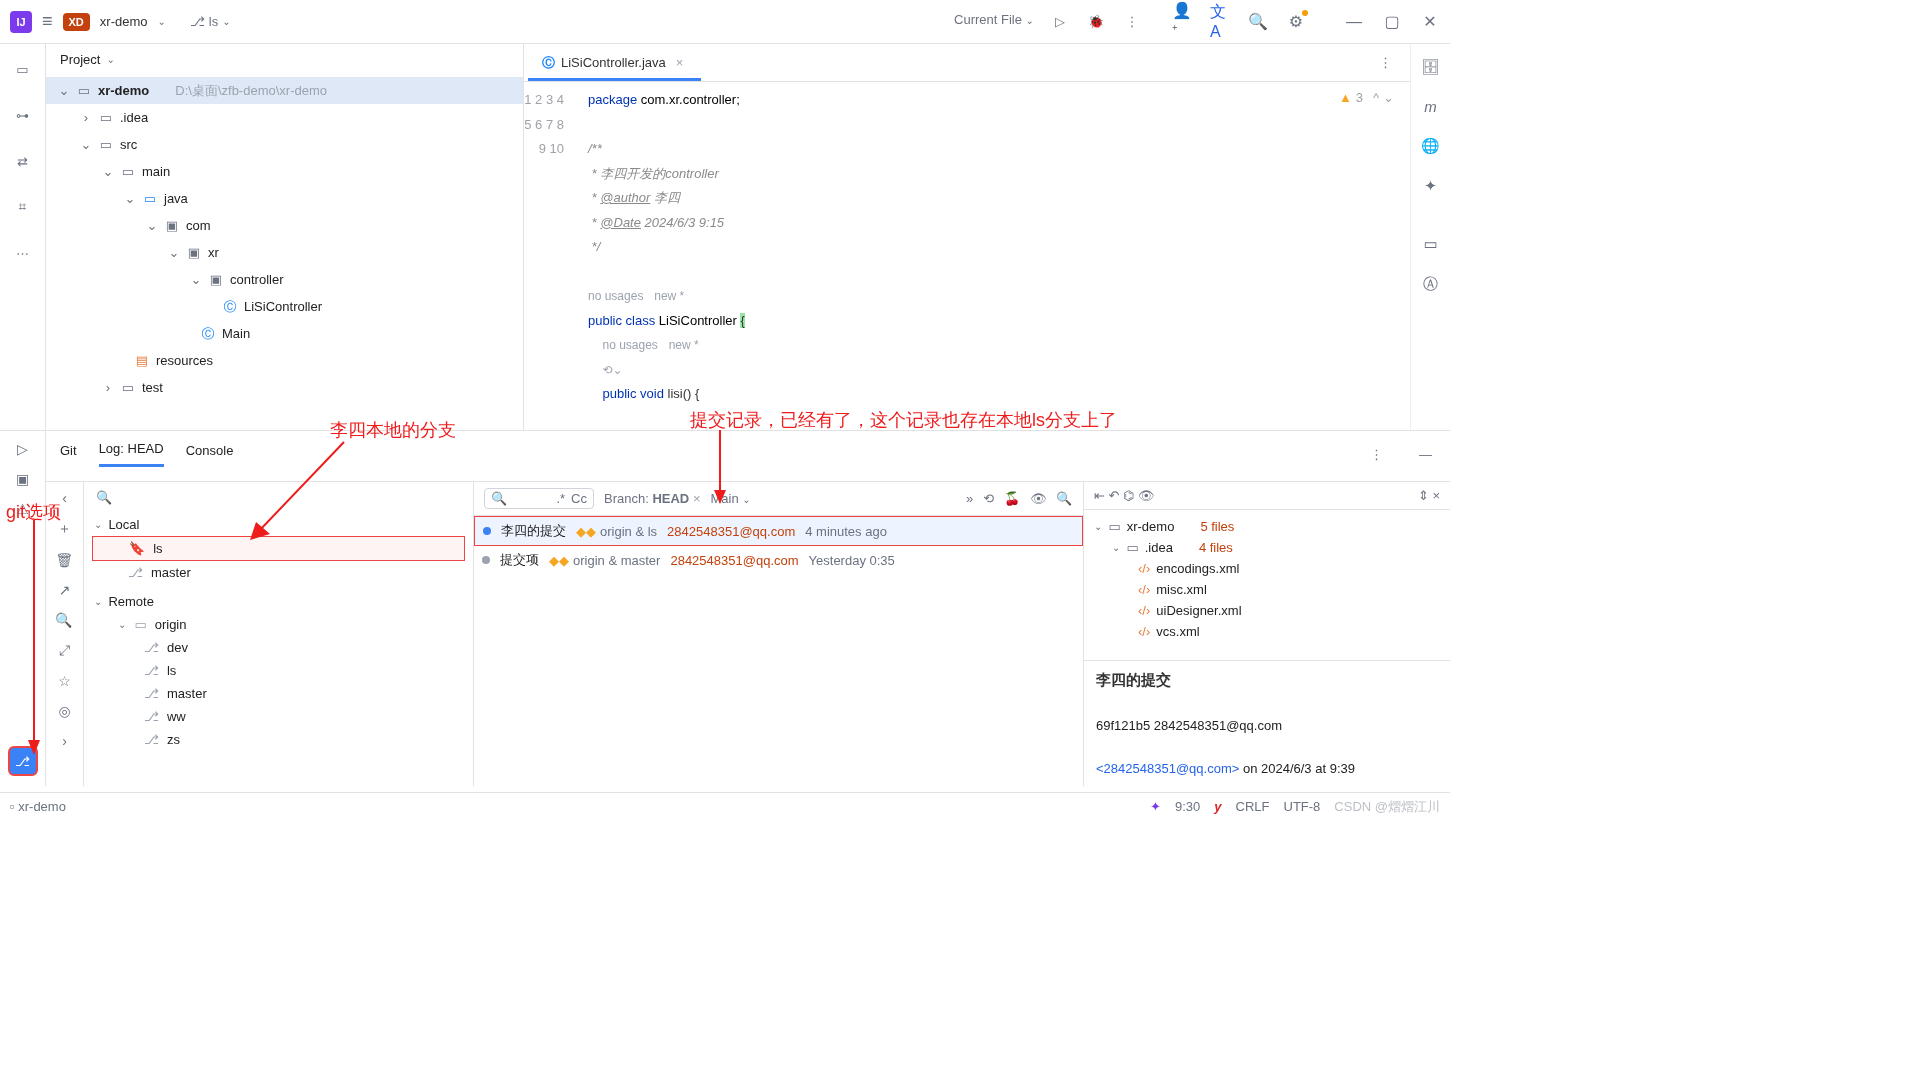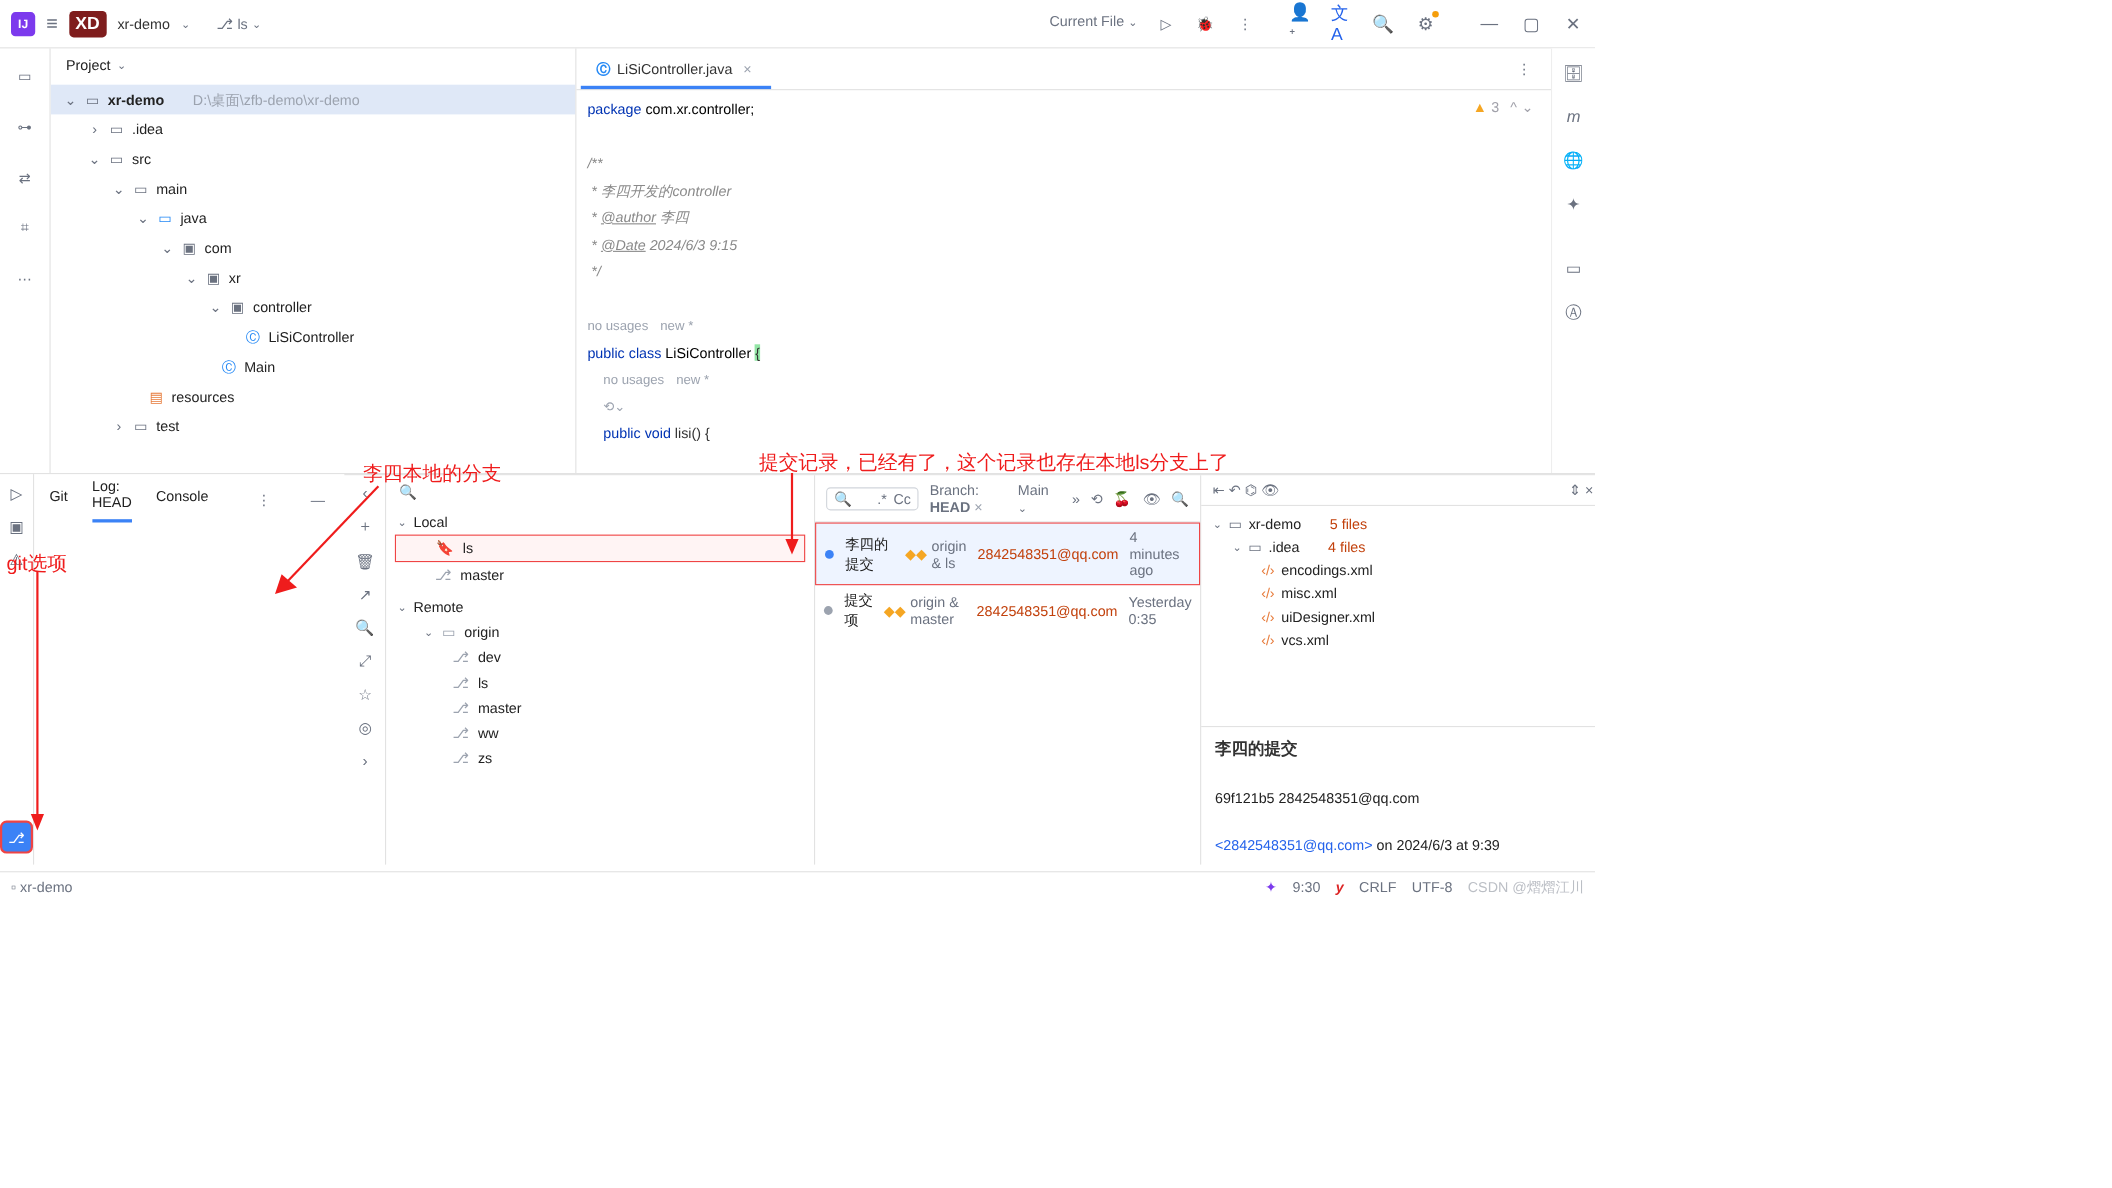--- a/index.html
+++ b/index.html
@@ -1,21 +1,21 @@
 <!DOCTYPE html>
 <html><head>
 <meta charset="utf-8">
 <style>
 * { margin: 0; padding: 0; box-sizing: border-box; font-family: -apple-system, "Segoe UI", Arial, sans-serif; font-size: 13px; }
 body { width: 1450px; height: 820px; background: #fff; color: #333; overflow: hidden; position: relative; }
 .topbar { height: 44px; display: flex; align-items: center; padding: 0 10px; border-bottom: 1px solid #e2e2e2; }
 .topbar .left { display: flex; align-items: center; gap: 10px; }
 .topbar .app-icon { width: 22px; height: 22px; background: #7c3aed; border-radius: 4px; display: flex; align-items: center; justify-content: center; color: #fff; font-weight: bold; font-size: 11px; }
 .topbar .ham { font-size: 18px; color: #6b7280; cursor: pointer; }
-.topbar .proj-badge { background: #7f1d1d; color: #fff; padding: 3px 6px; border-radius: 4px; font-size: 16px; font-weight: 600; }
+.topbar .proj-badge { background: #c2410c; color: #fff; padding: 3px 6px; border-radius: 4px; font-size: 11px; font-weight: 600; }
 .topbar .proj-name { color: #333; }
 .topbar .branch-sel { display: flex; align-items: center; gap: 4px; color: #6b7280; margin-left: 14px; }
 .topbar .center { flex: 1; display: flex; justify-content: flex-end; padding-right: 30px; gap: 16px; }
 .topbar .cur-file { color: #6b7280; }
 .topbar .icon { width: 20px; height: 20px; display: flex; align-items: center; justify-content: center; color: #6b7280; cursor: pointer; }
 .topbar .right { display: flex; align-items: center; gap: 18px; }
 .topbar .right .icon { font-size: 16px; }
 .settings-dot { position: relative; }
 .settings-dot::after { content:''; position:absolute; top:-2px; right:-2px; width:6px; height:6px; background:#f59e0b; border-radius:50%; }
 .win-ctrl { display: flex; gap: 18px; margin-left: 20px; }
@@ -51,21 +51,21 @@
 .cls { color:#000; }
 .hint { color:#9ca3af; font-style:normal; font-size:12px; }
 .hl-brace { background:#93e6a6; }
 .warn-badge { position:absolute; right:56px; top:8px; display:flex; align-items:center; gap:4px; color:#a1a1aa; }
 .warn-badge .tri { color:#f5a623; }
 .bottom { display:flex; height:356px; border-top:1px solid #e2e2e2; position:relative; }
 .left-toolcol { width:46px; border-right:1px solid #e2e2e2; display:flex; flex-direction:column; align-items:center; padding:10px 0; gap:14px; }
 .left-toolcol .t-icon { color:#6b7280; cursor:pointer; font-size:14px; }
 .left-toolcol .spacer { flex:1; }
 .left-toolcol .vcs-btn { width:30px; height:30px; background:#3b82f6; border-radius:6px; display:flex; align-items:center; justify-content:center; color:#fff; border:2px solid #ef4444; }
-.git-panel { flex:1; display:flex; flex-direction:row; }
+.git-panel { flex:1; display:flex; flex-direction:column;gap:12px; }
 .git-tabs { display:flex; align-items:center; gap:22px; padding: 8px 14px 0; height:38px; }
 .git-tabs .gt { color:#222; padding-bottom:8px; cursor:pointer; }
 .git-tabs .gt.active { color:#222; border-bottom:3px solid #3b82f6; font-weight:500; }
 .git-body { flex:1; display:flex; border-top:1px solid #e2e2e2; }
 .vtoolbar { width:38px; border-right:1px solid #e2e2e2; display:flex; flex-direction:column; align-items:center; padding:8px 0; gap:14px; }
 .vtoolbar .vicon { color:#6b7280; cursor:pointer; font-size:14px; }
 .branches { width:390px; border-right:1px solid #e2e2e2; padding:6px 8px; overflow:auto; }
 .search-row { display:flex; align-items:center; padding:2px 4px; color:#6b7280; }
 .br-group { margin-top:6px; }
 .br-head { display:flex; align-items:center; gap:6px; padding:4px 2px; color:#222; cursor:pointer; }
@@ -226,20 +226,34 @@
       <span class="more">⋮</span>
       <span class="bell">🔔</span>
     </div>
     <div class="code">
       <div class="warn-badge">
         <span class="tri">▲</span>
         <span>3</span>
         <span style="margin-left:6px">^</span>
         <span>⌄</span>
       </div>
+      <div class="gutter-num">
+1
+2
+3
+4
+5
+6
+7
+8
+
+9
+
+
+10</div>
       <div class="code-body"><span class="kw">package</span><span class="pkg"> com.xr.controller;</span>
 
 <span class="cmt">/**</span>
 <span class="cmt"> * 李四开发的controller</span>
 <span class="cmt"> * </span><span class="doctag">@author</span><span class="cmt"> 李四</span>
 <span class="cmt"> * </span><span class="doctag">@Date</span><span class="cmt"> 2024/6/3 9:15</span>
 <span class="cmt"> */</span>
 
 <span class="hint">no usages</span>   <span class="hint">new *</span>
 <span class="kw">public</span> <span class="kw">class</span><span class="cls"> LiSiController </span><span class="hl-brace">{</span>

